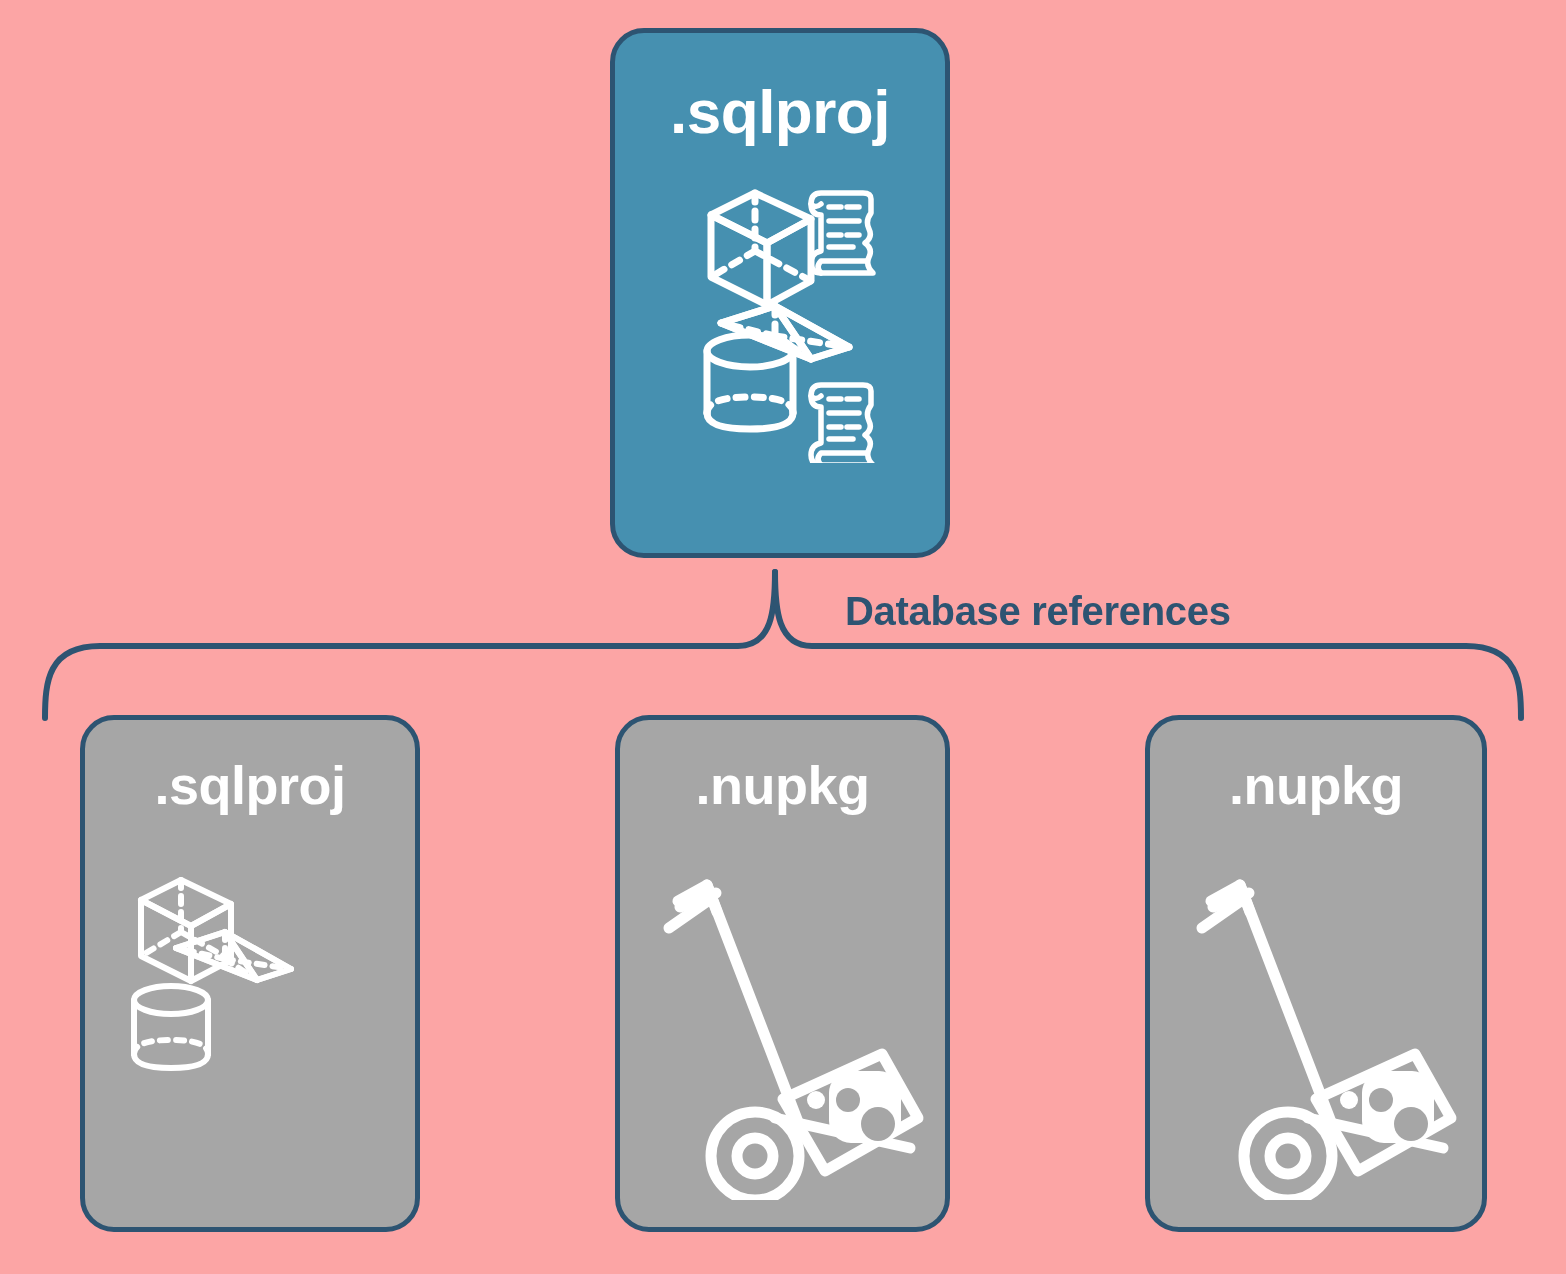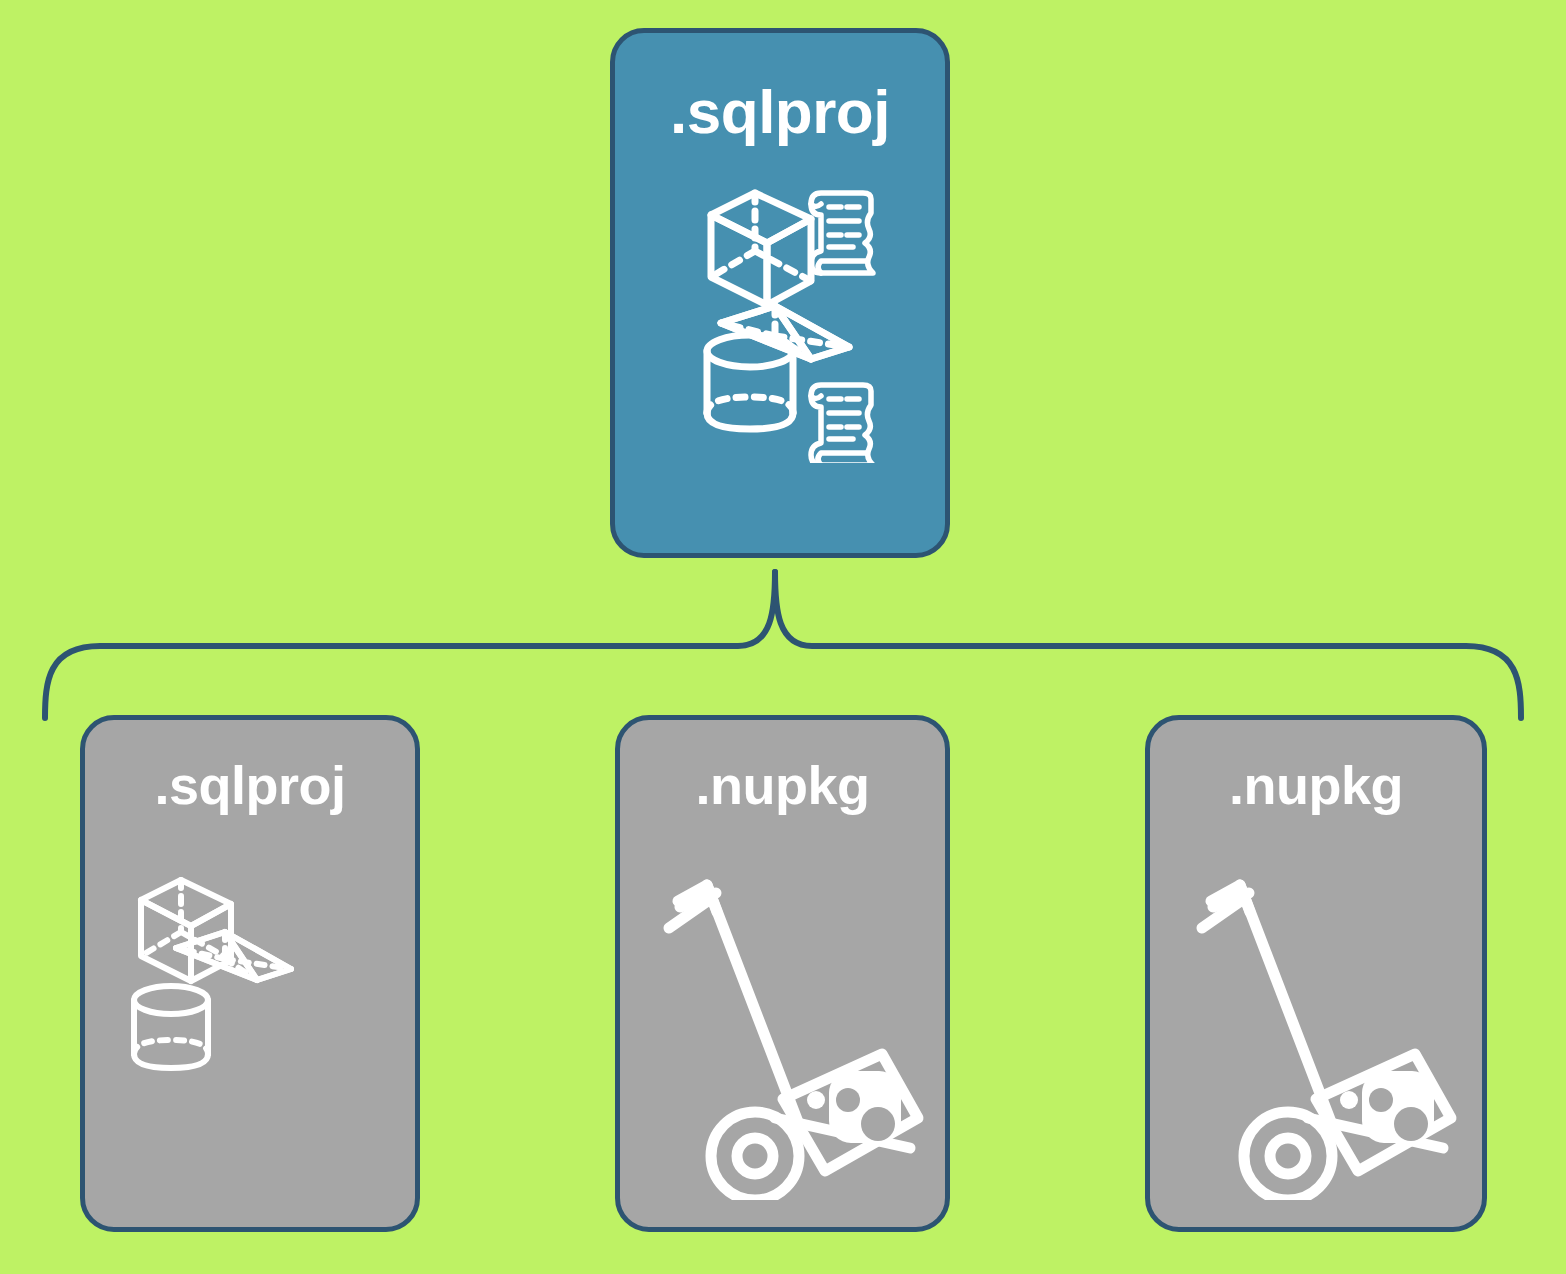--- a/index.html
+++ b/index.html
@@ -7,21 +7,21 @@
     padding: 0;
     background: #ffffff;
   }
   body {
     font-family: "Liberation Sans", sans-serif;
   }
   #canvas {
     position: relative;
     width: 1566px;
     height: 1274px;
-    background: #bef264;
+    background: #fca5a5;
     overflow: hidden;
   }
   .node-box {
     position: absolute;
     box-sizing: border-box;
     border: 5px solid #2d5472;
     border-radius: 34px;
     display: block;
   }
   .node-box.primary {
@@ -136,20 +136,21 @@
     <path d="M775 572
              C775 610 772 646 738 646
              L100 646
              C48 646 45 682 45 718" stroke="#2d5472" stroke-width="6" fill="none" stroke-linecap="round"></path>
     <path d="M775 572
              C775 610 778 646 812 646
              L1466 646
              C1518 646 1521 682 1521 718" stroke="#2d5472" stroke-width="6" fill="none" stroke-linecap="round"></path>
   </svg>
 
+  <div class="edge-label" style="left:845px; top:589px;">Database references</div>
 
   <div class="node-box secondary" style="left:80px; top:715px; width:340px; height:517px;">
     <div class="node-title">.sqlproj</div>
     <div class="node-art" style="top:130px; height:250px;">
       <svg width="340" height="250" viewBox="0 0 340 250" fill="none">
 
         <g stroke="#ffffff" stroke-width="6" stroke-linejoin="round" stroke-linecap="round" fill="none">
           <path d="M56 50 L96 30 L146 54 L106 76 Z"></path>
           <path d="M56 50 L56 106 L106 131 L106 76 Z"></path>
           <path d="M106 76 L146 54 L146 110 L106 131 Z"></path>

